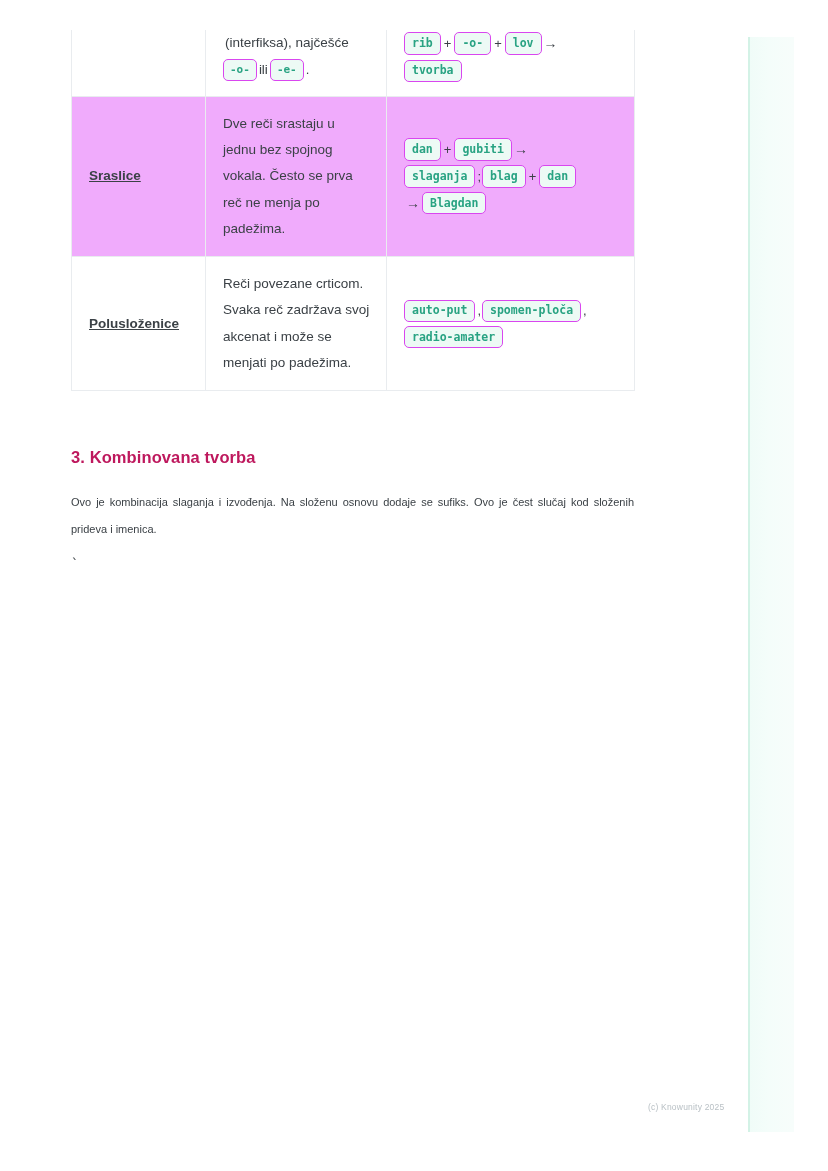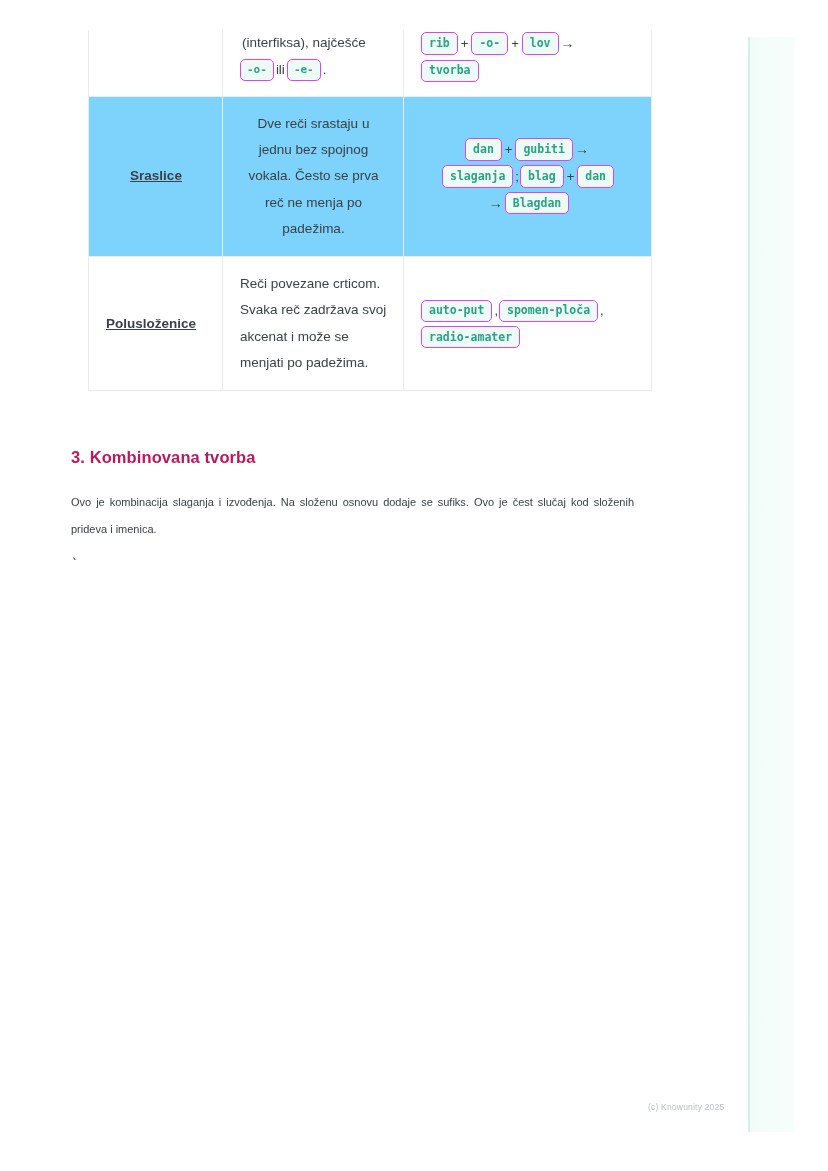--- a/index.html
+++ b/index.html
@@ -33,41 +33,40 @@
     position: absolute;
     left: 0;
     top: 0;
     width: 828px;
     height: 1171px;
   }
 
   
   .tbl-wrap {
     position: absolute;
-    left: 88px;
+    left: 71px;
     top: 30px;
     width: 563px;
   }
   table.grammar-table {
     width: 563px;
     border-collapse: collapse;
     table-layout: fixed;
     background: #ffffff;
   }
   table.grammar-table td {
     border: 1px solid #e9ecef;
     vertical-align: middle;
     padding: 14px 16px 14px 17px;
     font-size: 13.5px;
     line-height: 1.95;
     color: #3b4146;
   }
   table.grammar-table tr.row-shaded td {
-    background: #7dd3fc;
-    text-align: center;
+    background: #f0abfc;
   }
   table.grammar-table tr.row-plain td {
     background: #ffffff;
   }
   
   col.c1 { width: 134px; }
   col.c2 { width: 181px; }
   col.c3 { width: 248px; }
 
   td.c-term {

